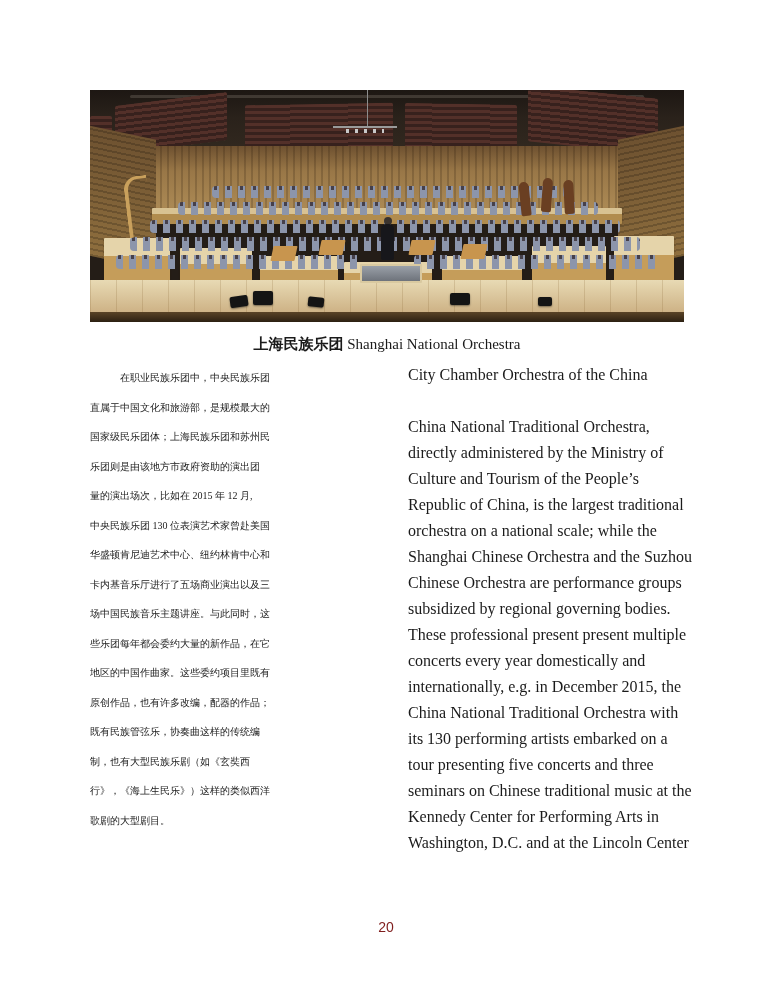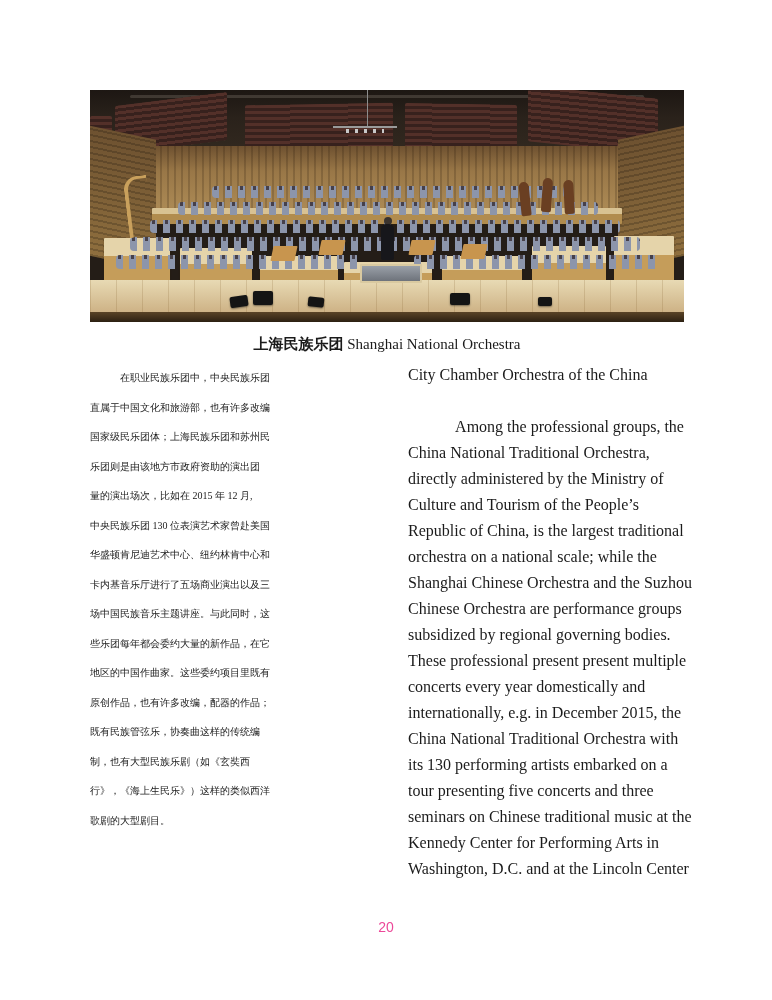--- a/index.html
+++ b/index.html
@@ -89,21 +89,21 @@
 
   
   .col{position:absolute;}
   .col-left{left:90px;top:363px;width:310px;font-size:10px;line-height:29.5px;}
   .col-left .line{height:29.5px;white-space:pre;}
   .col-right{left:408px;top:362px;width:286px;font-size:16px;line-height:26px;}
   .col-right .line{height:26px;white-space:pre;}
 
   
   .page-number{position:absolute;left:0;top:919px;width:772px;text-align:center;
-           font-family:"Liberation Sans","DejaVu Sans",sans-serif;font-size:14px;color:#ec4899;}
+           font-family:"Liberation Sans","DejaVu Sans",sans-serif;font-size:14px;color:#7f1d1d;}
 </style>
 </head>
 <body>
 
 <div class="page">
 
   <figure class="photo" title="Shanghai National Orchestra performing on the stage of a wood-panelled concert hall, conductor at centre, audience seats above">
     <div class="ph-top"></div>
     <div class="ph-streak"></div>
     <div class="seat-bank sb5"></div>
@@ -152,41 +152,40 @@
     <div class="ph-bottom"></div>
   </figure>
 
   <div class="caption">
     <span class="cap-zh">上海民族乐团</span>
     <span class="cap-en">Shanghai National Orchestra</span>
   </div>
 
   <div class="col col-left">
       <div class="line">　　　在职业民族乐团中，中央民族乐团</div>
-      <div class="line">直属于中国文化和旅游部，也有许多改编</div>
+      <div class="line">直属于中国文化和旅游部，是规模最大的</div>
       <div class="line">国家级民乐团体；上海民族乐团和苏州民</div>
       <div class="line">乐团则是由该地方市政府资助的演出团</div>
       <div class="line">量的演出场次，比如在 2015 年 12 月,</div>
       <div class="line">中央民族乐团 130 位表演艺术家曾赴美国</div>
       <div class="line">华盛顿肯尼迪艺术中心、纽约林肯中心和</div>
       <div class="line">卡内基音乐厅进行了五场商业演出以及三</div>
       <div class="line">场中国民族音乐主题讲座。与此同时，这</div>
       <div class="line">些乐团每年都会委约大量的新作品，在它</div>
       <div class="line">地区的中国作曲家。这些委约项目里既有</div>
       <div class="line">原创作品，也有许多改编，配器的作品；</div>
       <div class="line">既有民族管弦乐，协奏曲这样的传统编</div>
       <div class="line">制，也有大型民族乐剧（如《玄奘西</div>
       <div class="line">行》，《海上生民乐》）这样的类似西洋</div>
       <div class="line">歌剧的大型剧目。</div>
     </div>
 
   <div class="col col-right">
       <div class="line">City Chamber Orchestra of the China</div>
       <div class="line">&nbsp;</div>
-      <div class="line">            Among the professional groups, the</div>
       <div class="line">China National Traditional Orchestra,</div>
       <div class="line">directly administered by the Ministry of</div>
       <div class="line">Culture and Tourism of the People’s</div>
       <div class="line">Republic of China, is the largest traditional</div>
       <div class="line">orchestra on a national scale; while the</div>
       <div class="line">Shanghai Chinese Orchestra and the Suzhou</div>
       <div class="line">Chinese Orchestra are performance groups</div>
       <div class="line">subsidized by regional governing bodies.</div>
       <div class="line">These professional present present multiple</div>
       <div class="line">concerts every year domestically and</div>

